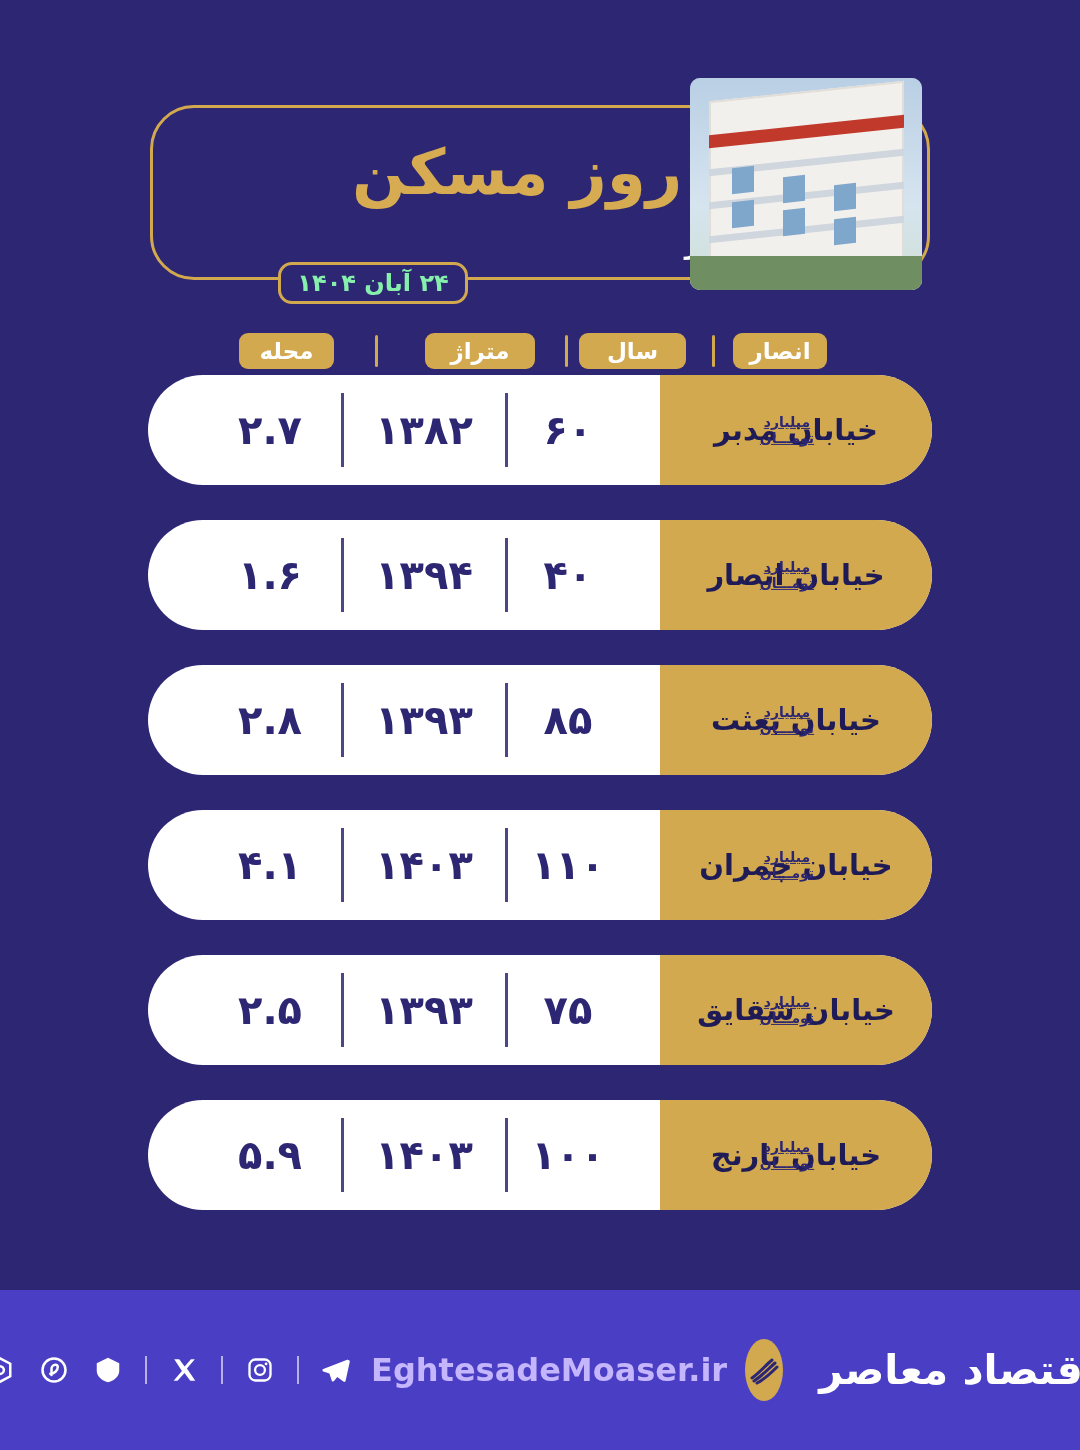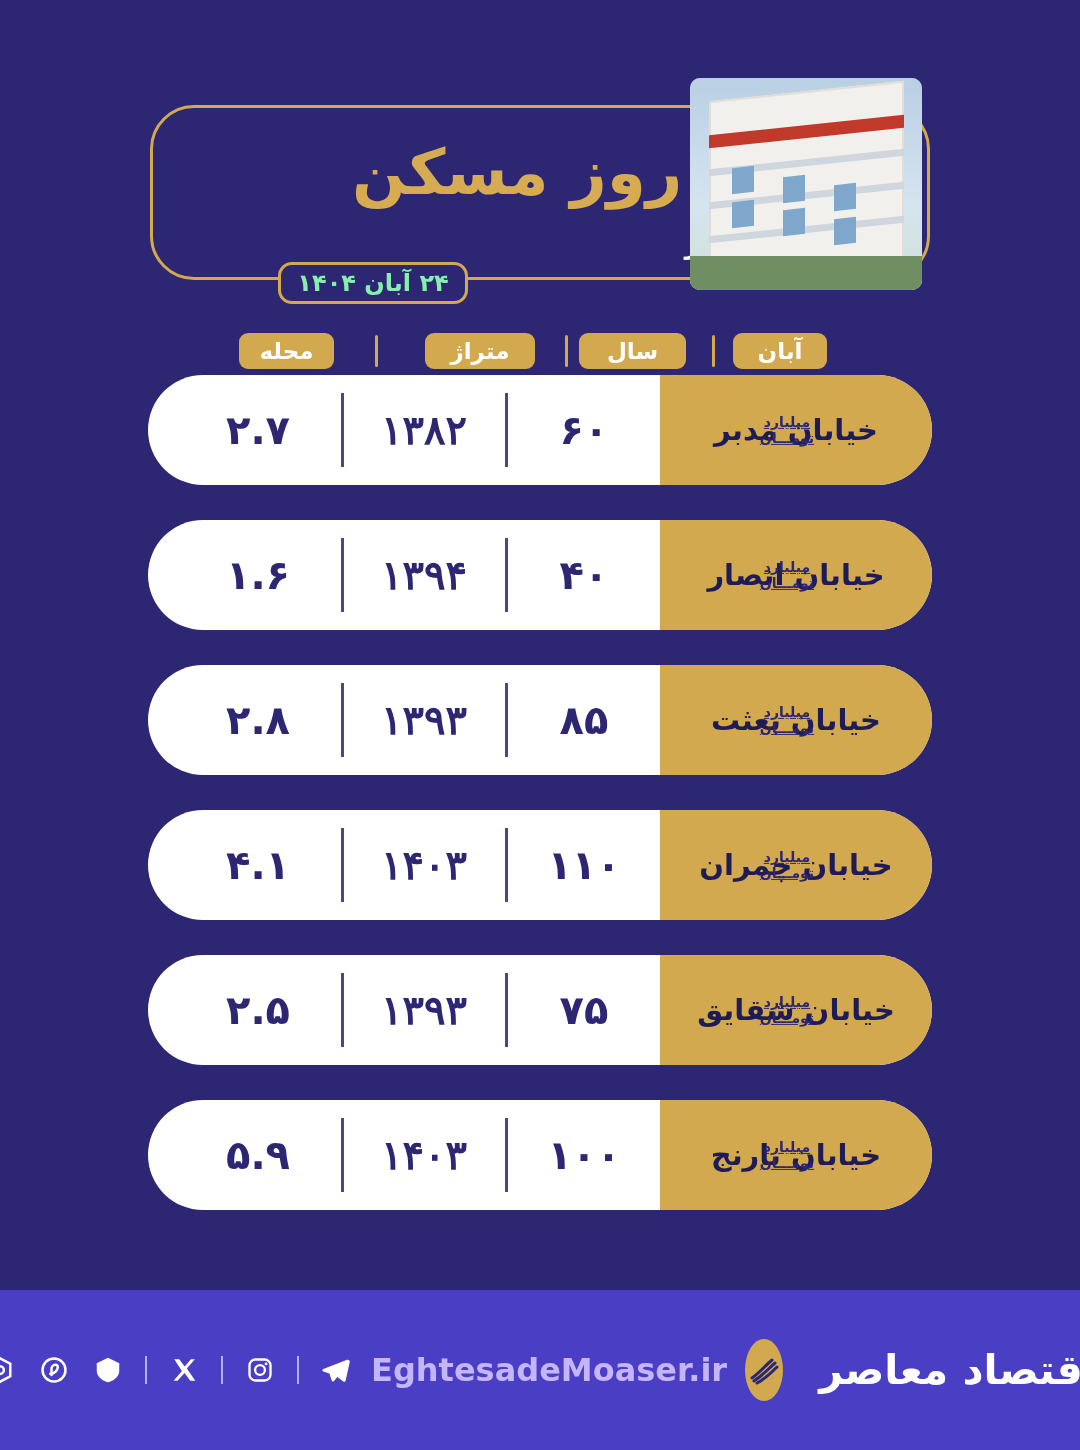--- a/index.html
+++ b/index.html
@@ -208,36 +208,35 @@
     top: 0;
     height: 100%;
     display: flex;
     align-items: center;
     justify-content: center;
     color: #2c2673;
     font-weight: bold;
     direction: rtl;
   }
   .row .area-cell {
-    right: 272px;
+    right: 288px;
     width: 152px;
     font-size: 40px;
   }
   .row .year-cell {
     right: 428px;
     width: 160px;
     font-size: 40px;
-    font-family: Liberation Serif, serif;
   }
   .row .price-cell {
-    right: 620px;
+    right: 592px;
     width: 192px;
     font-size: 40px;
     justify-content: flex-start;
-    padding-right: 22px;
+    padding-right: 38px;
     box-sizing: border-box;
   }
   .row .unit {
     position: absolute;
     right: 112px;
     top: 50%;
     transform: translateY(-50%);
     font-size: 14px;
     line-height: 1.15;
     color: #2c2673;
@@ -343,21 +342,21 @@
     </div>
   </div>
 
   <div class="col-heads">
     <div class="chip gold" style="right:746px; width:95px;">محله</div>
     <div class="chip-sep" style="right:702px;"></div>
     <div class="chip gold" style="right:545px; width:110px;">متراژ</div>
     <div class="chip-sep" style="right:512px;"></div>
     <div class="chip gold" style="right:394px; width:107px;">سال</div>
     <div class="chip-sep" style="right:365px;"></div>
-    <div class="chip gold" style="right:253px; width:94px;">آبان</div>
+    <div class="chip gold" style="right:253px; width:94px;">انصار</div>
   </div>
 
   <div class="rows">
 
     <div class="row">
       <div class="name-cell">خیابان مدبر</div>
       <div class="cell area-cell">۶۰</div>
       <div class="vline v1"></div>
       <div class="cell year-cell">۱۳۸۲</div>
       <div class="vline v2"></div>

